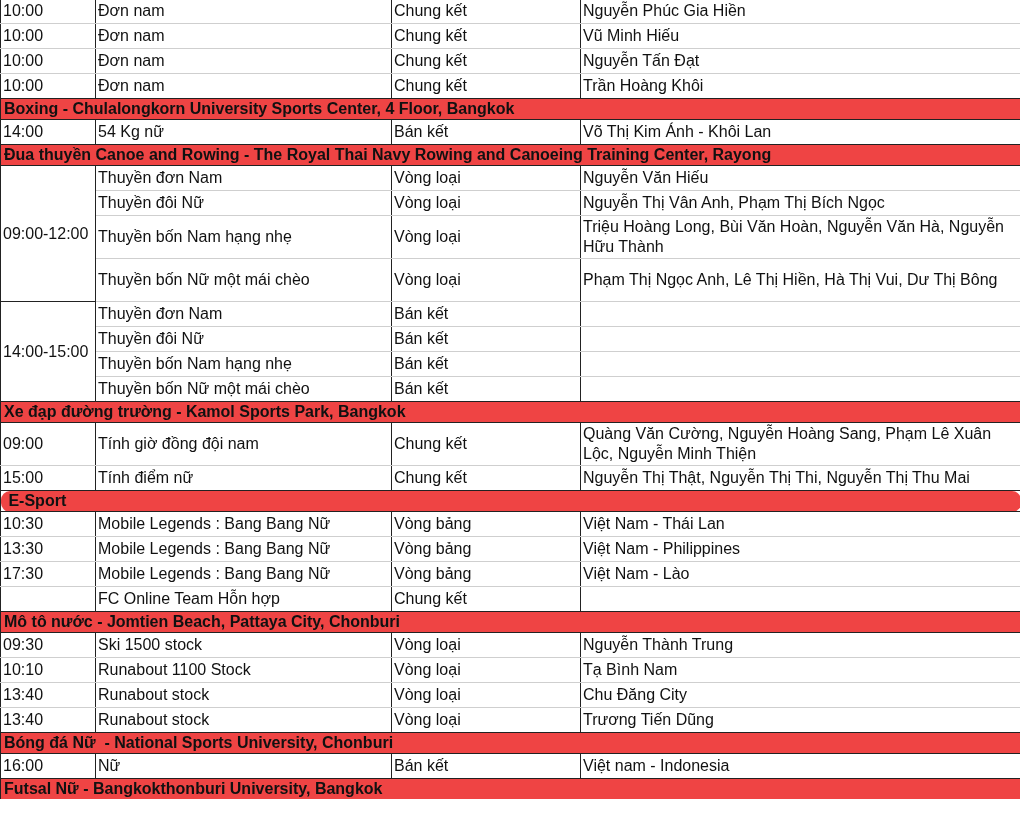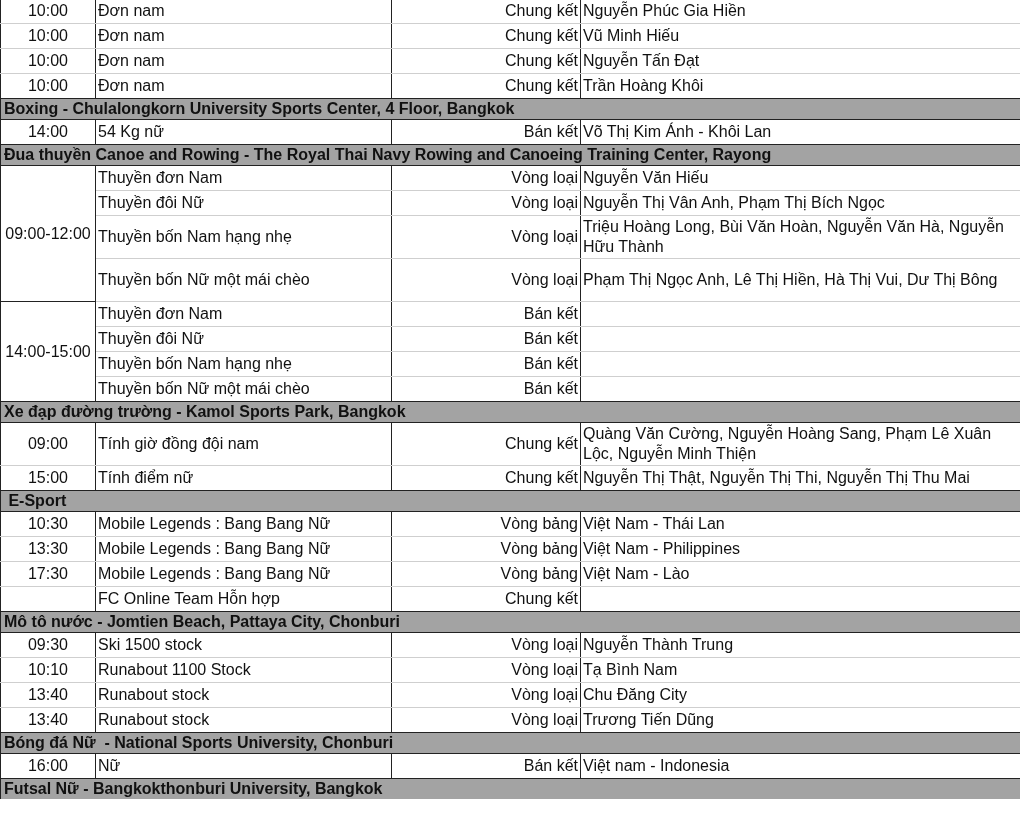--- a/index.html
+++ b/index.html
@@ -8,25 +8,25 @@
   #sheet { position: absolute; left: 0; top: -2px; width: 1020px; }
   table { border-collapse: collapse; table-layout: fixed; width: 1020px; }
   col.c-time { width: 95px; }
   col.c-event { width: 296px; }
   col.c-round { width: 189px; }
   col.c-ath { width: 440px; }
   td { padding: 0 2px; line-height: 20px; height: 25px; box-sizing: border-box;
        border-top: 1px solid #cfcfcf; border-bottom: 1px solid #cfcfcf;
        border-left: 1.5px solid #222; border-right: 1.5px solid #222;
        vertical-align: middle; white-space: nowrap; overflow: hidden; }
-  td.time { text-align: center; }
-  td.round { text-align: right; }
+  td.time { text-align: left; }
+  td.round { text-align: left; }
   td.ath.wrap { white-space: normal; line-height: 20px; }
   tr.tall td { height: 43px; }
-  tr.header td { background: #a3a3a3; font-weight: bold; border-left: 1.5px solid #222;
+  tr.header td { background: #ef4444; font-weight: bold; border-left: 1.5px solid #222;
                  border-right: 1.5px solid #222; border-top: 1.5px solid #222; border-bottom: 1.5px solid #222;
                  height: 18px; padding-left: 3px; }
   tr.header.lastgroup td { border-bottom: none; margin-left: 48px; }
   tr.grp-end td { border-bottom: 1.5px solid #222; }
   td.merged { border-bottom: 1.5px solid #222; margin-top: 16px; }
 </style>
 </head>
 <body>
 
 <div id="sheet">
@@ -130,21 +130,21 @@
       <td class="ath wrap">Quàng Văn Cường, Nguyễn Hoàng Sang, Phạm Lê Xuân Lộc, Nguyễn Minh Thiện</td>
     </tr>
     <tr class="grp-end">
       <td class="time">15:00</td>
       <td>Tính điểm nữ</td>
       <td class="round">Chung kết</td>
       <td class="ath">Nguyễn Thị Thật, Nguyễn Thị Thi, Nguyễn Thị Thu Mai</td>
     </tr>
 
     <tr class="header">
-      <td colspan="4" style="white-space:pre;"> E-Sport</td>
+      <td colspan="4" style="white-space:pre;border-radius:9px;"> E-Sport</td>
     </tr>
     <tr>
       <td class="time">10:30</td>
       <td>Mobile Legends : Bang Bang Nữ</td>
       <td class="round">Vòng bảng</td>
       <td class="ath">Việt Nam - Thái Lan</td>
     </tr>
     <tr>
       <td class="time">13:30</td>
       <td>Mobile Legends : Bang Bang Nữ</td>

